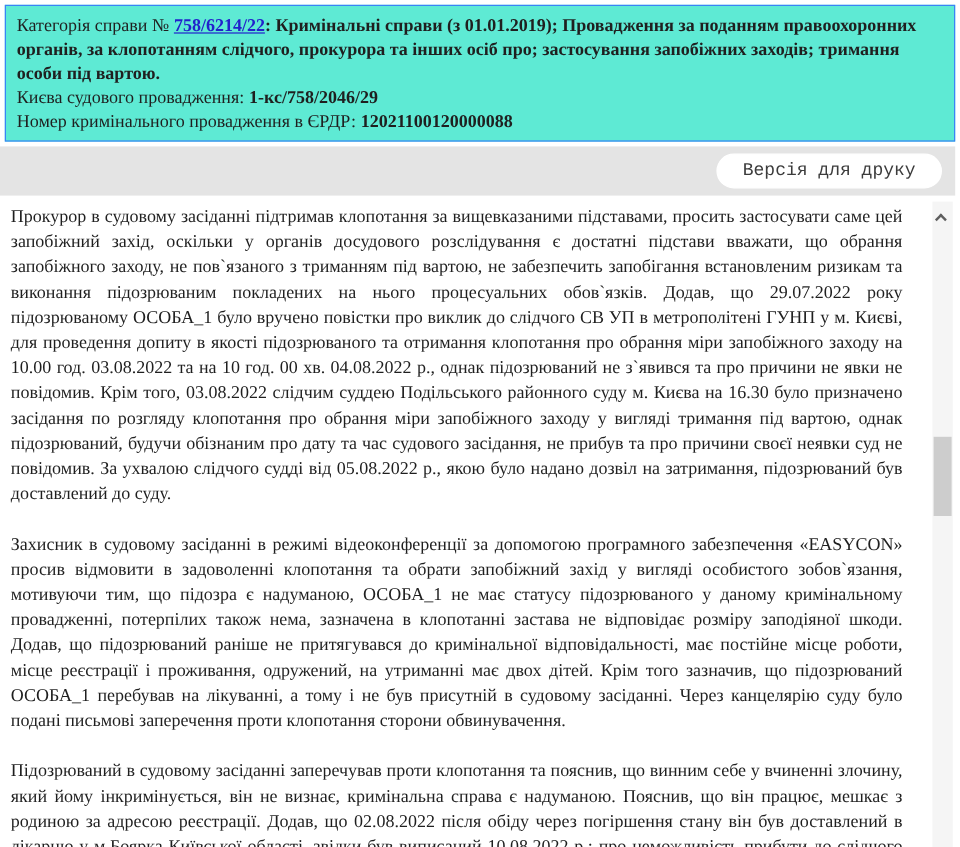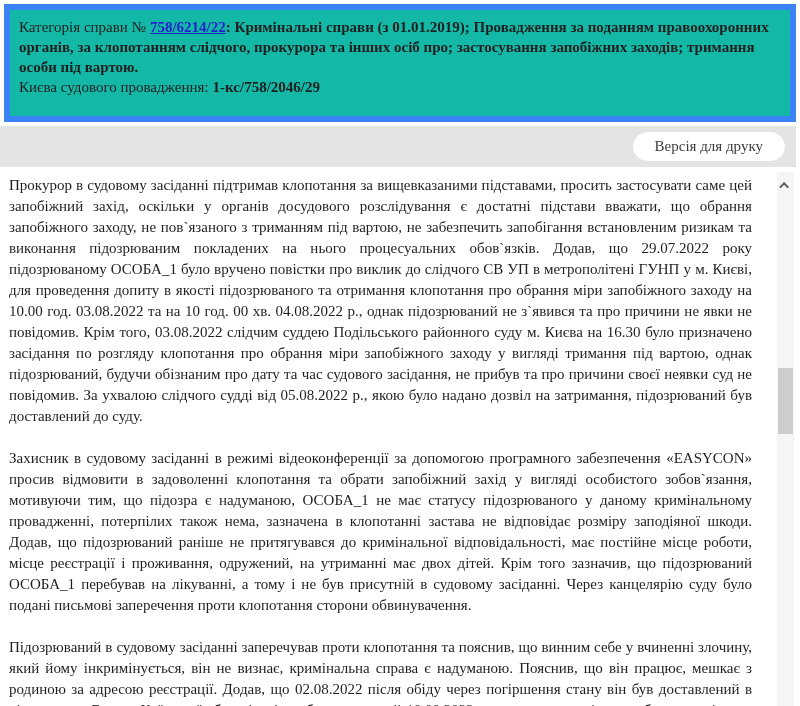--- a/index.html
+++ b/index.html
@@ -2,23 +2,23 @@
 <html lang="uk"><head>
 <meta charset="utf-8">
 <style>
   * { margin: 0; padding: 0; box-sizing: border-box; }
   html, body { width: 800px; height: 706px; overflow: hidden; background: #ffffff; }
   body { font-family: "Liberation Serif", serif; color: #1f1f1f; }
 
   
   .header-box {
     margin: 4px 4px 0 4px;
-    border: 6px solid #3b82f6;
-    background: #14b8a6;
-    padding: 7px 10px 19px 9px;
+    border: 1px solid #3b82f6;
+    background: #5eead4;
+    padding: 7px 10px 5px 9px;
     font-size: 15px;
     line-height: 20px;
   }
   .hline { margin: 0; }
   .bold { font-weight: bold; }
   a.case-link {
     color: #2222cc;
     font-weight: bold;
     text-decoration: underline;
     cursor: pointer;
@@ -35,21 +35,21 @@
     align-items: center;
     justify-content: flex-end;
     padding-right: 11px;
   }
   .print-btn {
     border: 1px solid #ffffff;
     background: #ffffff;
     border-radius: 15px;
     height: 29px;
     padding: 0 21px;
-    font-family: Liberation Serif, serif;
+    font-family: Liberation Mono, monospace;
     font-size: 15px;
     color: #3c3c3c;
     cursor: pointer;
   }
 
   
   .doc-area {
     position: relative;
     background: #ffffff;
     height: 555px;
@@ -101,20 +101,21 @@
   }
 </style>
 </head>
 <body>
 
 <div class="page">
 
   <div class="header-box">
     <p class="hline"><span class="lbl">Категорія справи №</span><a class="case-link" href="#">758/6214/22</a><span class="bold">:</span> <span class="bold">Кримінальні справи (з 01.01.2019); Провадження за поданням правоохоронних органів, за клопотанням слідчого, прокурора та інших осіб про; застосування запобіжних заходів; тримання особи під вартою.</span></p>
     <p class="hline"><span class="lbl">Києва судового провадження:</span><span class="bold">1-кс/758/2046/29</span></p>
+    <p class="hline"><span class="lbl">Номер кримінального провадження в ЄРДР:</span><span class="bold">12021100120000088</span></p>
   </div>
 
   <div class="toolbar-band">
     <button class="print-btn">Версія для друку</button>
   </div>
 
   <div class="doc-area">
     <div class="doc-text">
       <p>Прокурор в судовому засіданні підтримав клопотання за вищевказаними підставами, просить застосувати саме цей запобіжний захід, оскільки у органів досудового розслідування є достатні підстави вважати, що обрання запобіжного заходу, не пов`язаного з триманням під вартою, не забезпечить запобігання встановленим ризикам та виконання підозрюваним покладених на нього процесуальних обов`язків. Додав, що 29.07.2022 року підозрюваному ОСОБА_1 було вручено повістки про виклик до слідчого СВ УП в метрополітені ГУНП у м. Києві, для проведення допиту в якості підозрюваного та отримання клопотання про обрання міри запобіжного заходу на 10.00 год. 03.08.2022 та на 10 год. 00 хв. 04.08.2022 р., однак підозрюваний не з`явився та про причини не явки не повідомив. Крім того, 03.08.2022 слідчим суддею Подільського районного суду м. Києва на 16.30 було призначено засідання по розгляду клопотання про обрання міри запобіжного заходу у вигляді тримання під вартою, однак підозрюваний, будучи обізнаним про дату та час судового засідання, не прибув та про причини своєї неявки суд не повідомив. За ухвалою слідчого судді від 05.08.2022 р., якою було надано дозвіл на затримання, підозрюваний був доставлений до суду.</p>
       <p>Захисник в судовому засіданні в режимі відеоконференції за допомогою програмного забезпечення «EASYCON» просив відмовити в задоволенні клопотання та обрати запобіжний захід у вигляді особистого зобов`язання, мотивуючи тим, що підозра є надуманою, ОСОБА_1 не має статусу підозрюваного у даному кримінальному провадженні, потерпілих також нема, зазначена в клопотанні застава не відповідає розміру заподіяної шкоди. Додав, що підозрюваний раніше не притягувався до кримінальної відповідальності, має постійне місце роботи, місце реєстрації і проживання, одружений, на утриманні має двох дітей. Крім того зазначив, що підозрюваний ОСОБА_1 перебував на лікуванні, а тому і не був присутній в судовому засіданні. Через канцелярію суду було подані письмові заперечення проти клопотання сторони обвинувачення.</p>

